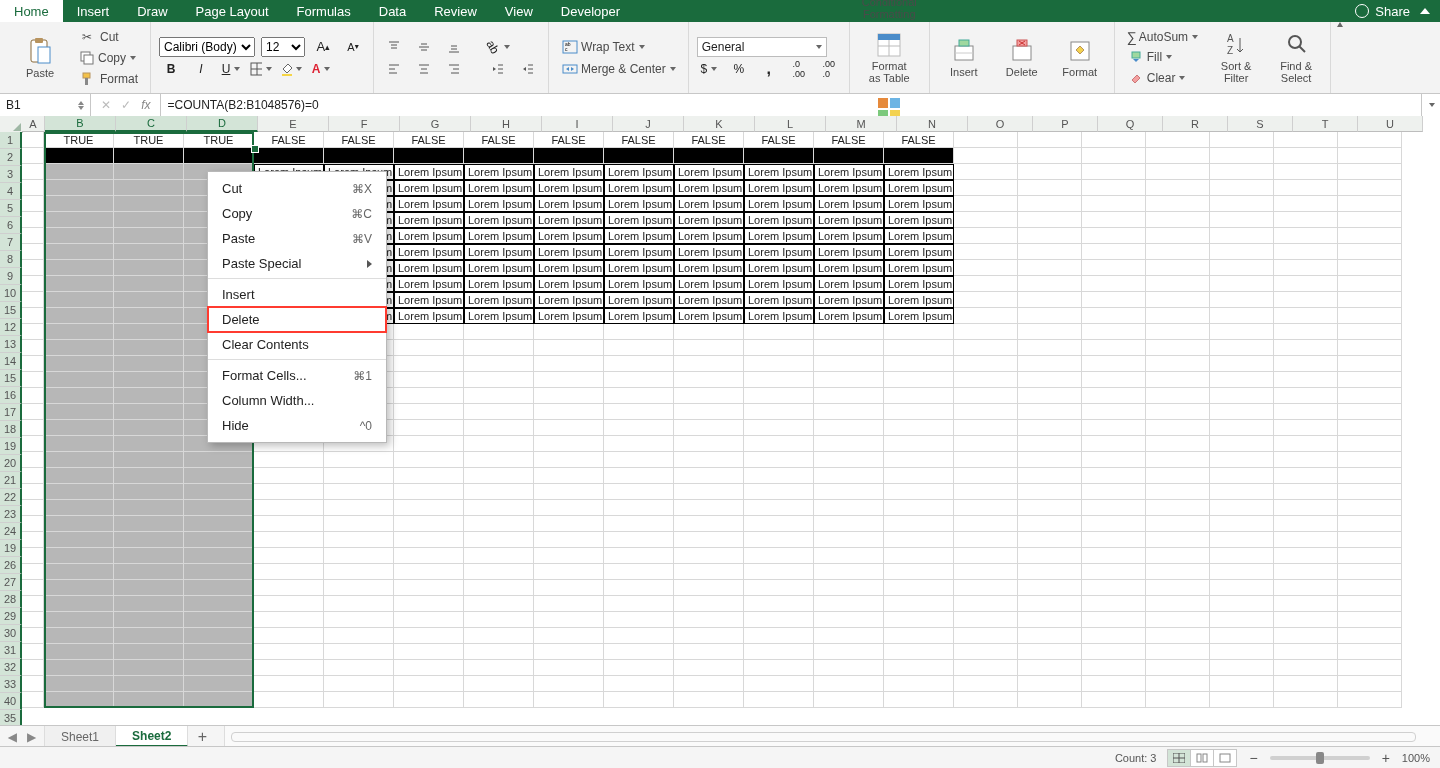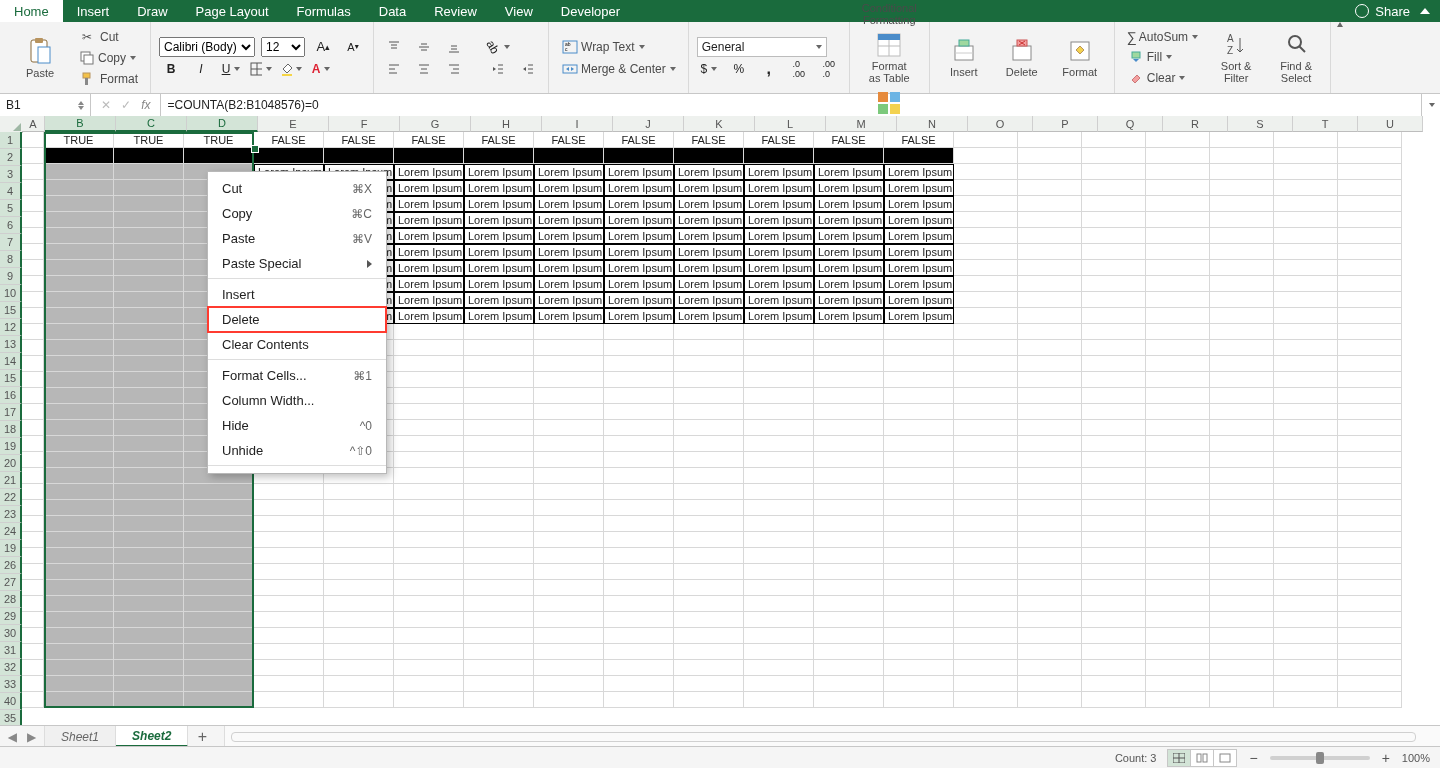--- a/index.html
+++ b/index.html
@@ -302,21 +302,21 @@
         </div>
       <div class="sq-btn">
           <span style="font-size:9px;">.0<br>.00</span>
         </div>
       <div class="sq-btn">
           <span style="font-size:9px;">.00<br>.0</span>
         </div>
     </div>
   </div>
 
-  <div class="rgroup" style="gap:6px;">
+  <div class="rgroup" style="gap:12px;">
     <div class="big-btn">
         <svg width="26" height="26">
           <rect x="2" y="2" width="22" height="22" fill="#fff" stroke="#bbb"></rect>
           <rect x="4" y="4" width="8" height="8" fill="#6cb4e4"></rect>
           <rect x="14" y="14" width="8" height="8" fill="#f3a0a0"></rect>
         </svg>
         <div class="two-line">Conditional<br>Formatting</div>
       </div>
     <div class="big-btn">
         <svg width="26" height="26">
@@ -1417,33 +1417,29 @@
         <span>Format Cells...</span>
         <span class="ctx-short">⌘1</span>
       </div>
       <div class="ctx-item">
         <span>Column Width...</span>
       </div>
       <div class="ctx-item">
         <span>Hide</span>
         <span class="ctx-short">^0</span>
       </div>
-      <div class="ctx-item sep-after">
-        <span>Unhide</span>
-        <span class="ctx-short">^⇧0</span>
-      </div>
     </div>
 </div>
 
 <div class="sheet-bar">
   <div class="sheet-nav">
     <span>◀</span>
     <span>▶</span>
   </div>
-  <div id="sheet-tabs" style="display:flex;font-style:italic;">
+  <div id="sheet-tabs" style="display:flex;">
       <div class="sheet-tab">Sheet1</div>
       <div class="sheet-tab active">Sheet2</div>
     </div>
   <div class="add-sheet">+</div>
   <div class="hscroll-spacer"></div>
 </div>
 
 <div class="status-bar">
   <span><span>Count:</span> <span>3</span></span>
   <div class="view-btns">

